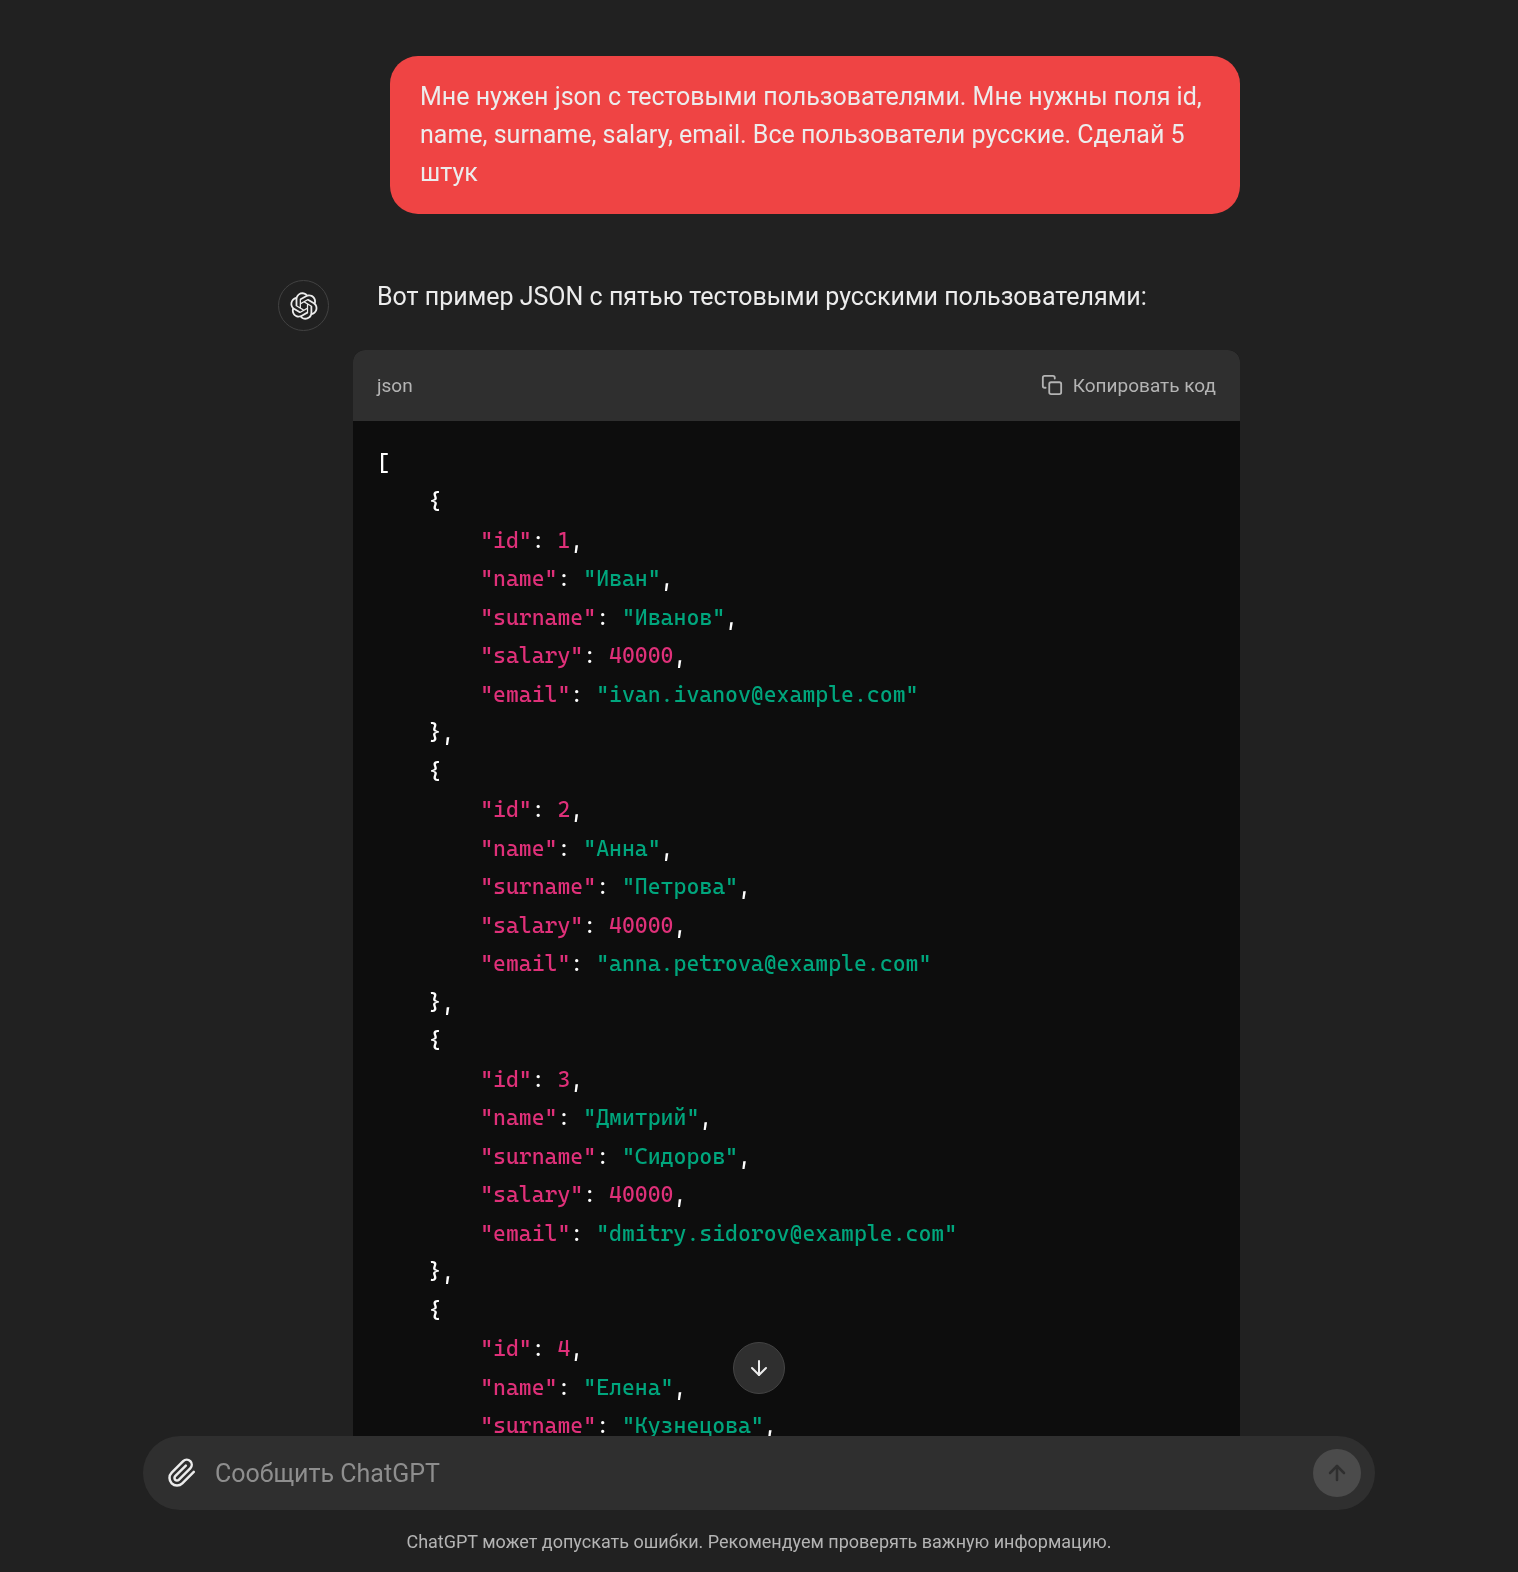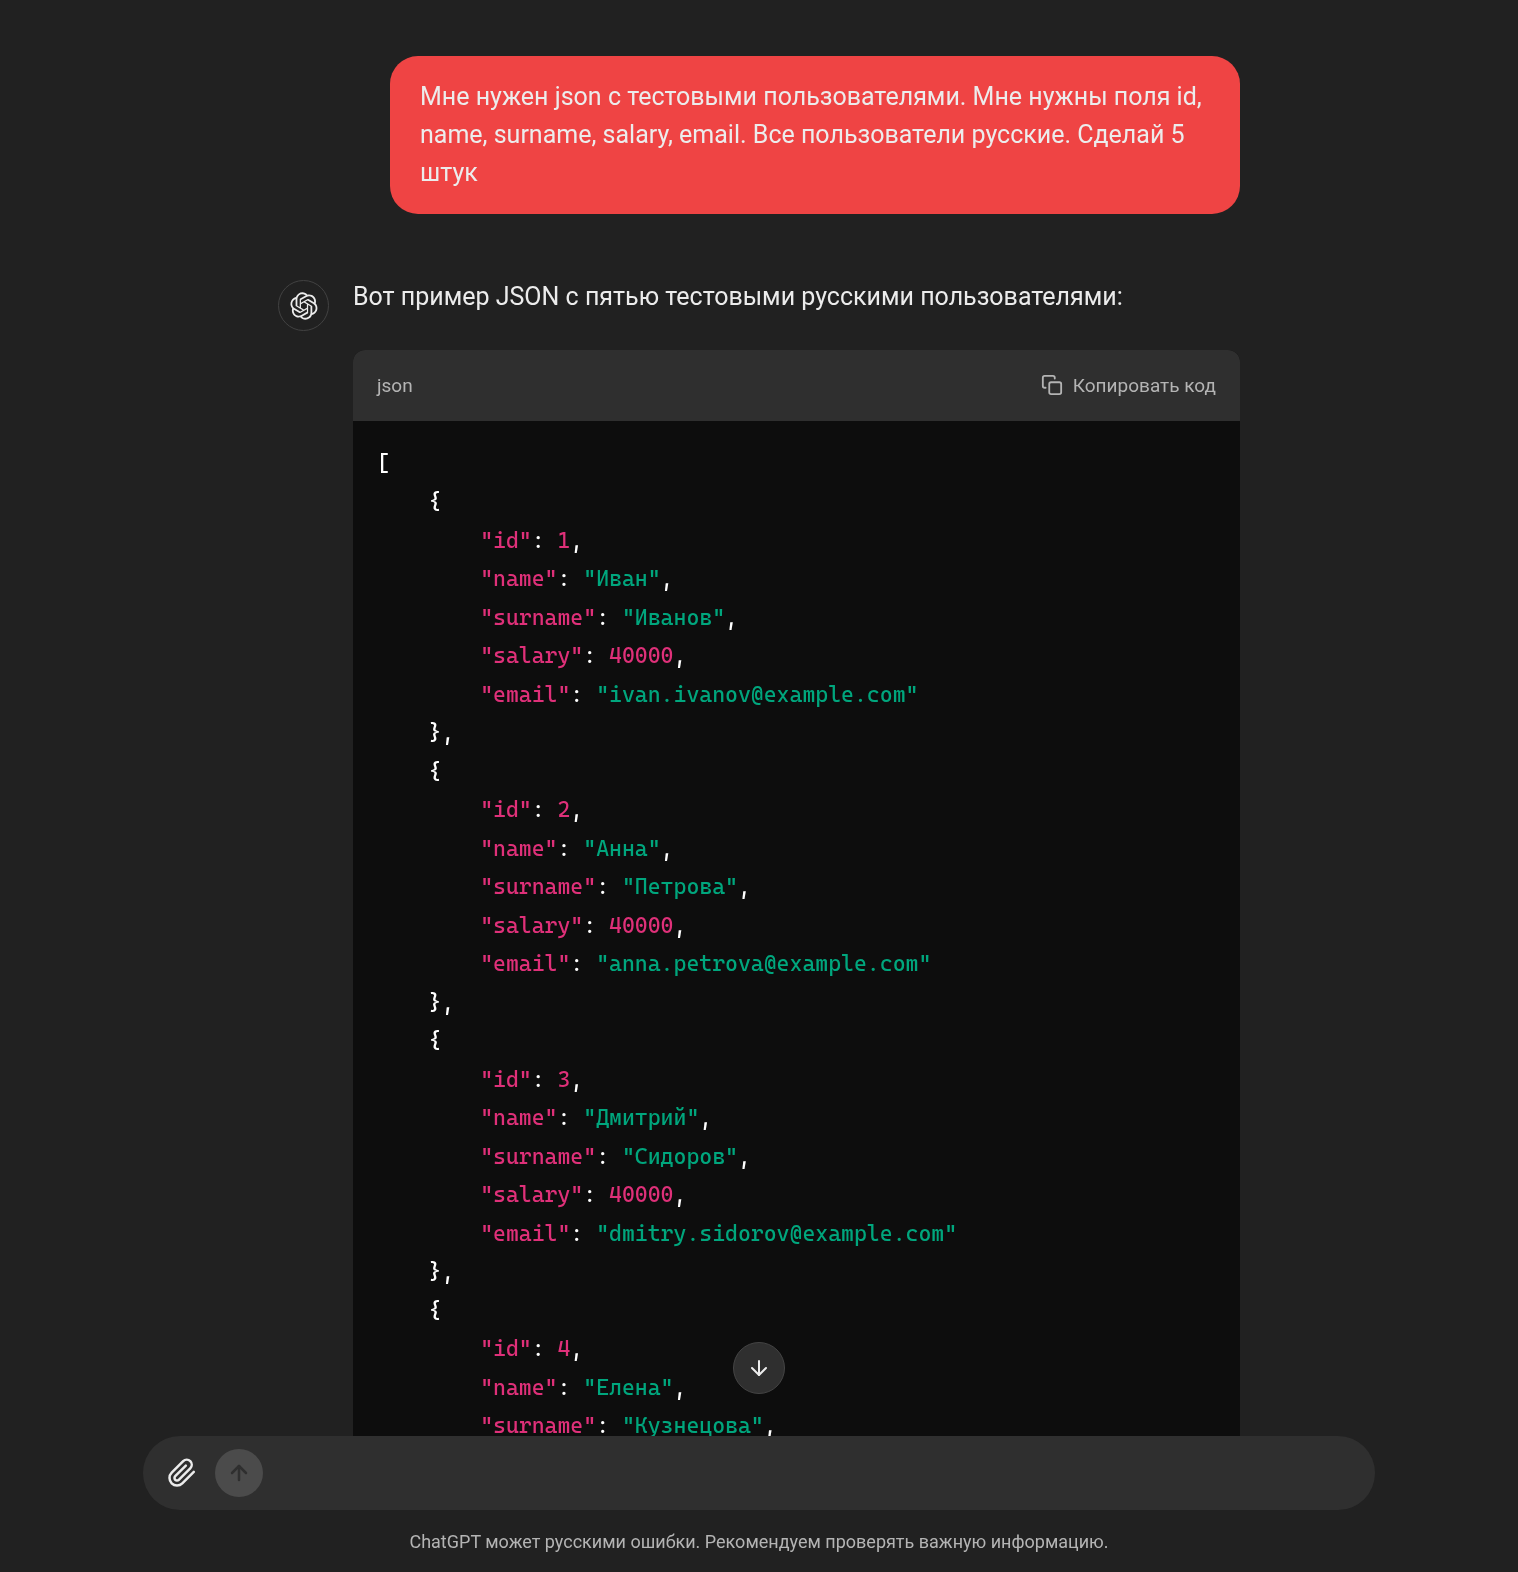--- a/index.html
+++ b/index.html
@@ -49,20 +49,21 @@
       margin-top: 2px;
     }
     .assistant-content {
       flex: 1;
     }
     .assistant-intro {
       font-size: 25px;
       line-height: 1.5;
       color: #ececec;
       margin-bottom: 34px;
+      margin-left: 24px;
     }
     .code-block {
       background: #0d0d0d;
       border-radius: 12px;
       overflow: hidden;
     }
     .code-header {
       background: #2f2f2f;
       padding: 24px 24px;
       display: flex;
@@ -226,22 +227,23 @@
   </svg>
 </div>
 
 <div class="input-bar-wrap">
   <div class="input-bar">
     <span class="attach-icon">
       <svg width="30" height="30" viewBox="0 0 24 24" fill="none" stroke="#ececec" stroke-width="2" stroke-linecap="round" stroke-linejoin="round">
         <path d="M21.44 11.05l-9.19 9.19a6 6 0 0 1-8.49-8.49l9.19-9.19a4 4 0 0 1 5.66 5.66l-9.2 9.19a2 2 0 0 1-2.83-2.83l8.49-8.48"></path>
       </svg>
     </span>
+    <span class="input-placeholder">Сообщить ChatGPT</span>
     <div class="send-btn">
       <svg width="24" height="24" viewBox="0 0 24 24" fill="none" stroke="#2f2f2f" stroke-width="2.5" stroke-linecap="round" stroke-linejoin="round">
         <line x1="12" y1="19" x2="12" y2="5"></line>
         <polyline points="5 12 12 5 19 12"></polyline>
       </svg>
     </div>
   </div>
 </div>
 
-<div class="footer-note">ChatGPT может русскими ошибки. Рекомендуем проверять важную информацию.</div>
+<div class="footer-note">ChatGPT может допускать ошибки. Рекомендуем проверять важную информацию.</div>
 
 </body></html>

